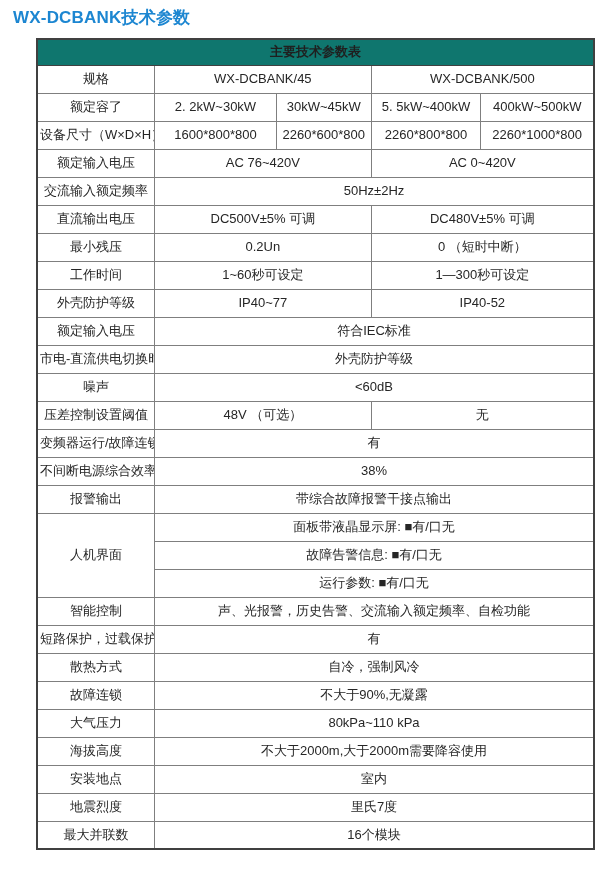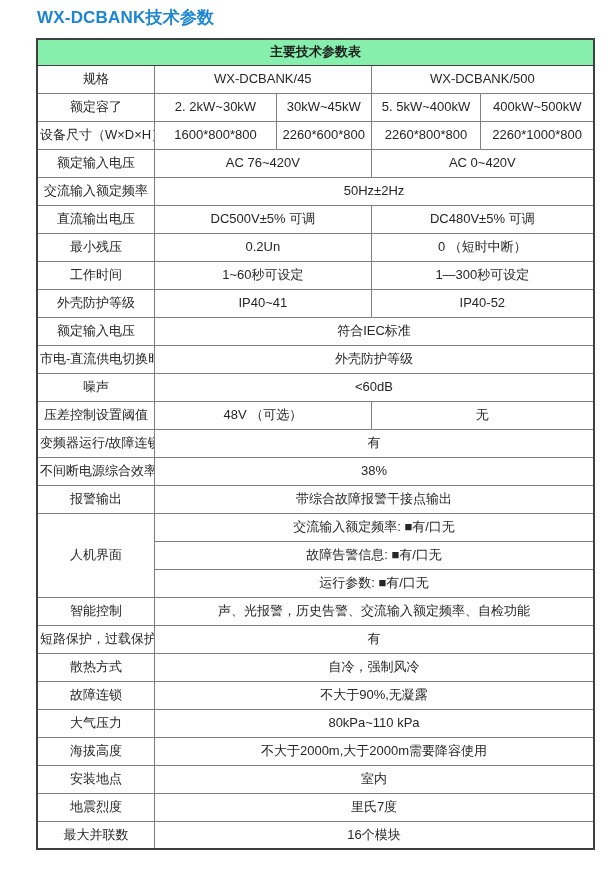--- a/index.html
+++ b/index.html
@@ -10,21 +10,20 @@
     overflow: hidden;
   }
   .page { position: relative; width: 611px; height: 874px; }
   .doc-title {
     position: absolute;
     left: 13px; top: 6px;
     font-size: 17px;
     font-weight: bold;
     color: #1c86d1;
     letter-spacing: 0.2px;
-    margin-left: 24px;
   }
   table.params {
     position: absolute;
     left: 36px; top: 38px;
     width: 559px;
     border-collapse: collapse;
     table-layout: fixed;
     border: 2px solid #404040;
     font-size: 13px;
     color: #262626;
@@ -33,21 +32,21 @@
     border: 1px solid #7f7f7f;
     text-align: center;
     vertical-align: middle;
     padding: 0 2px;
     height: 28px;
     line-height: 1.25;
     overflow: hidden;
     white-space: nowrap;
   }
   table.params thead th {
-    background: #86efac;
+    background: #0f766e;
     font-weight: bold;
     height: 26px;
     border-bottom: 1px solid #404040;
     color: #1f1f1f;
   }
 </style>
 </head>
 <body>
 
 <div class="page">
@@ -106,21 +105,21 @@
           <td colspan="2">0.2Un</td>
           <td colspan="2">0 （短时中断）</td>
         </tr>
         <tr>
           <td>工作时间</td>
           <td colspan="2">1~60秒可设定</td>
           <td colspan="2">1—300秒可设定</td>
         </tr>
         <tr>
           <td>外壳防护等级</td>
-          <td colspan="2">IP40~41</td>
+          <td colspan="2">IP40~77</td>
           <td colspan="2">IP40-52</td>
         </tr>
         <tr>
           <td>额定输入电压</td>
           <td colspan="4">符合IEC标准</td>
         </tr>
         <tr>
           <td>市电-直流供电切换时间</td>
           <td colspan="4">外壳防护等级</td>
         </tr>
@@ -140,21 +139,21 @@
         <tr>
           <td>不间断电源综合效率</td>
           <td colspan="4">38%</td>
         </tr>
         <tr>
           <td>报警输出</td>
           <td colspan="4">带综合故障报警干接点输出</td>
         </tr>
         <tr>
           <td rowspan="3">人机界面</td>
-          <td colspan="4">交流输入额定频率: ■有/口无</td>
+          <td colspan="4">面板带液晶显示屏: ■有/口无</td>
         </tr>
         <tr>
           <td colspan="4">故障告警信息: ■有/口无</td>
         </tr>
         <tr>
           <td colspan="4">运行参数: ■有/口无</td>
         </tr>
         <tr>
           <td>智能控制</td>
           <td colspan="4">声、光报警，历史告警、交流输入额定频率、自检功能</td>

